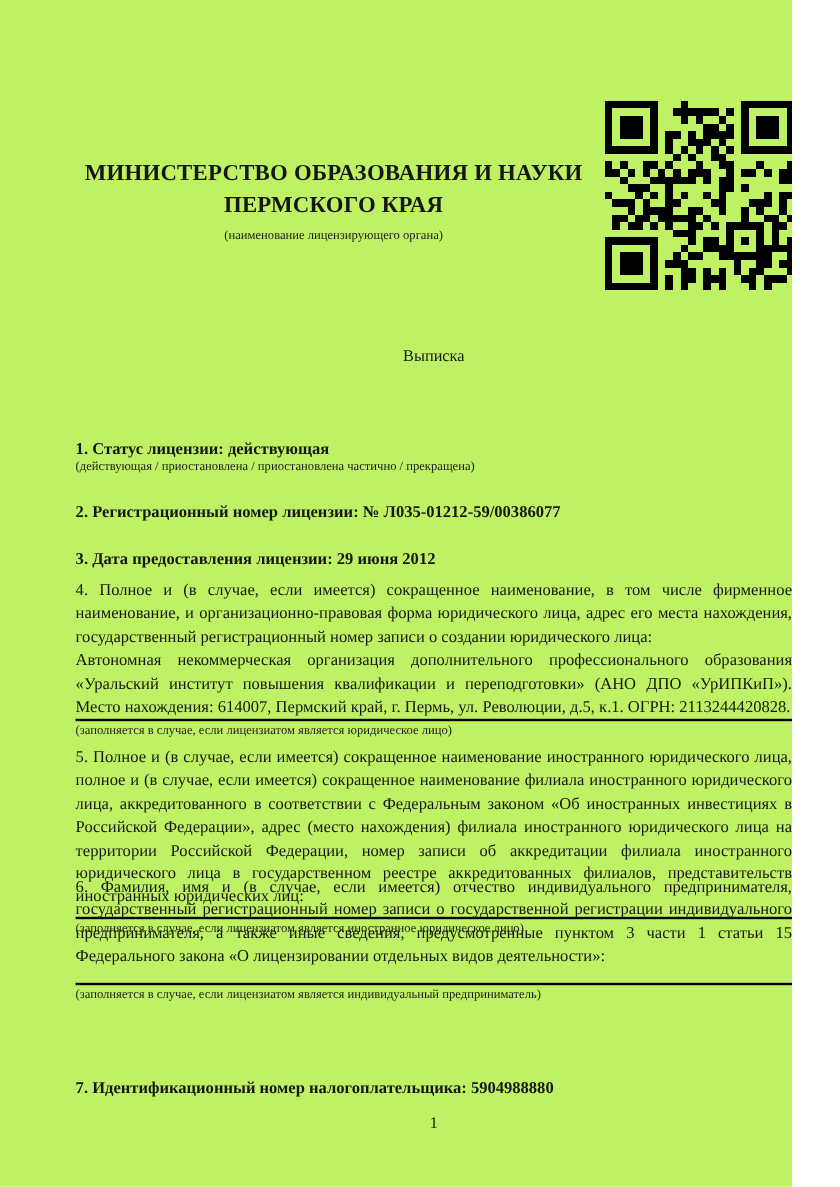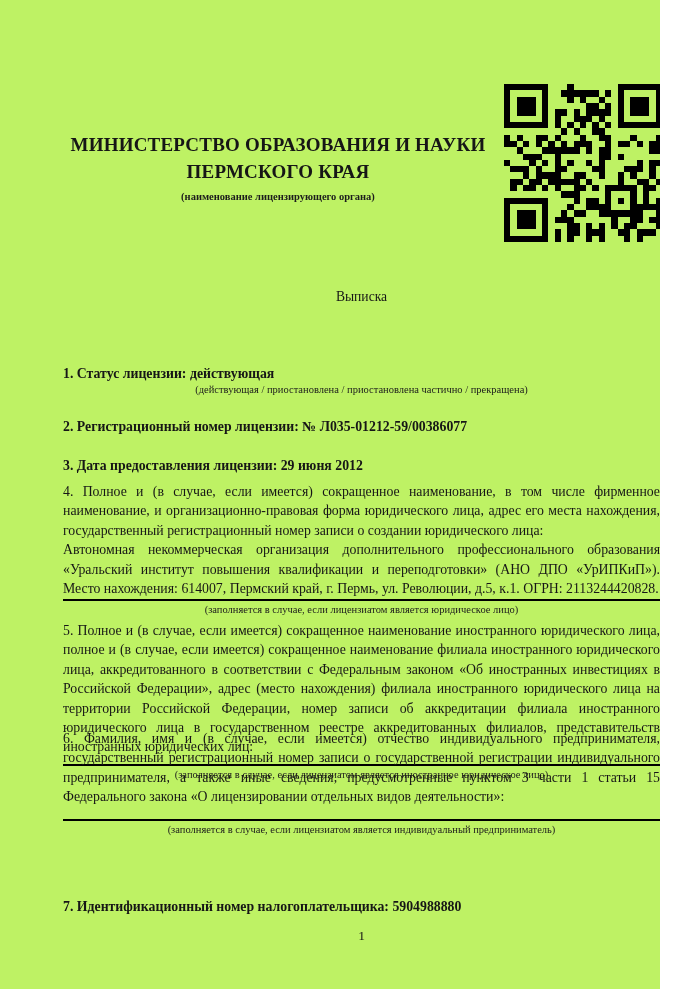--- a/index.html
+++ b/index.html
@@ -9,31 +9,31 @@
     background:#bef264;
     font-family:"Liberation Serif","DejaVu Serif",serif;
     color:#161616;
     overflow:hidden;
   }
   .col{position:absolute;left:63px;width:597px;}
   
   .header{top:131px;width:430px;text-align:center;}
   .header .ministry{font-size:19px;font-weight:bold;line-height:27px;letter-spacing:0.2px;}
   .small-caption{font-size:10.5px;line-height:13px;color:#1c1c1c;}
-  .header .small-caption{margin-top:5px;font-weight:bold;}
+  .header .small-caption{margin-top:5px;}
   
   .qr{position:absolute;left:504px;top:84px;width:158px;height:158px;}
   
   .title{top:287px;text-align:center;font-size:13.6px;line-height:19.5px;}
   
   .item{font-size:13.8px;line-height:19.4px;}
   .item p{margin:0;text-align:justify;}
   .item .single{text-align:left;font-weight:bold;}
   .rule{border:0;border-top:2px solid #000;margin:1px 0 2px 0;width:100%;}
-  .cap{text-align:center;}
+  .cap{text-align:left;}
   .i1{top:364px;}
   .i2{top:417px;}
   .i3{top:456px;}
   .i4{top:482px;}
   .i5{top:621px;}
   .i5 .rule{margin-top:7px;}
   .i6{top:729px;}
   .i6 .rule{margin-top:12px;}
   .i7{top:897px;}
   .page-number{top:928px;text-align:center;font-size:13.5px;}

